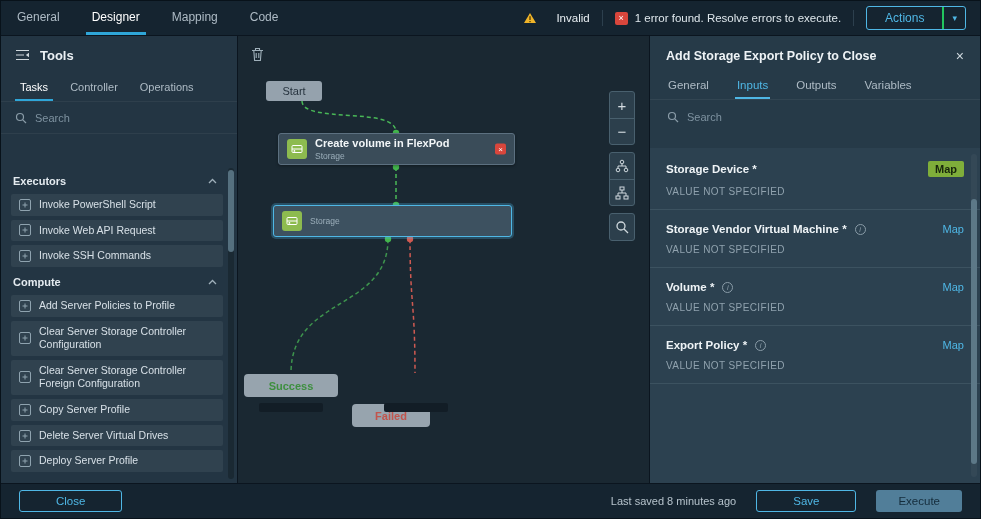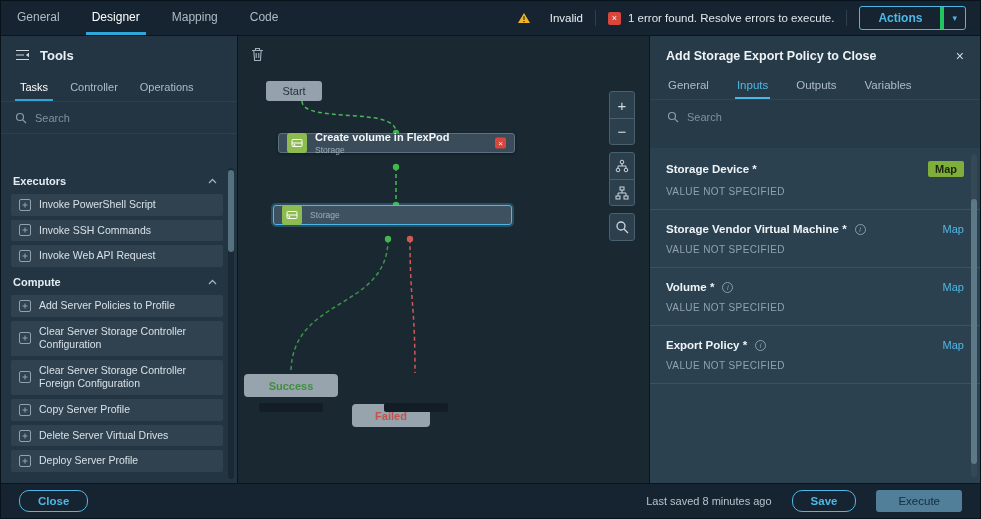--- a/index.html
+++ b/index.html
@@ -15,21 +15,21 @@
   .ttab.active { color:#ffffff; }
   .ttab.active::after { content:""; position:absolute; left:10px; right:10px; bottom:0; height:3px; background:#2fa6d8; }
   .topbar-right { margin-left:auto; display:flex; align-items:center; gap:12px; padding-right:14px; }
   .invalid { display:flex; gap:19px; align-items:center; color:#e8eef2; font-size:11.5px; }
   .vdiv { width:1px; height:16px; background:#2c3f4d; }
   .errmsg { display:flex; gap:7px; align-items:center; color:#dfe7ec; font-size:11.5px; }
   .err-ic { width:13px; height:13px; background:#d9463c; color:#fff; font-size:9px; line-height:13px;
             text-align:center; border-radius:2px; flex-shrink:0; }
   .actions-btn { display:flex; align-items:center; border:1px solid #4fb7e5; border-radius:3px;
                  height:24px; color:#4fb7e5; font-size:12px; cursor:pointer; }
-  .actions-label { padding:0 18px; border-right:4px solid #22c55e; line-height:22px;font-weight:bold; }
+  .actions-label { padding:0 18px; border-right:2px solid #22c55e; line-height:22px; }
   .actions-caret { padding:0 8px; font-size:9px; }
 
   
   .tools { position:absolute; top:35px; bottom:35px; left:0; width:237px; background:#233543;
            border-right:1px solid #0b151f; overflow:hidden; }
   .tools-header { display:flex; align-items:center; gap:10px; height:38px; padding:0 14px;
                   color:#ecf1f5; font-size:13px; font-weight:bold; }
   .tools-tabs { display:flex; padding:0 8px; border-bottom:1px solid rgba(255,255,255,0.05); }
   .tooltab { padding:0 11px; line-height:27px; font-size:11px; color:#aebbc5; position:relative; cursor:pointer; }
   .tooltab.active { color:#ffffff; }
@@ -50,21 +50,21 @@
                   background:#1a2933; border-radius:3px; }
   .tools-thumb { position:absolute; top:2px; height:82px; width:6px; background:#55707f; border-radius:3px; }
 
   
   .canvas { position:absolute; top:35px; bottom:35px; left:237px; width:411px; background:#1a2832; }
   .trash { position:absolute; left:12px; top:10px; cursor:pointer; }
   .edges { position:absolute; left:0; top:0; }
   .start-node { position:absolute; left:28px; top:45px; width:56px; height:20px; background:#95a2ad;
                 border-radius:3px; color:#27343f; font-size:11px; display:flex; align-items:center;
                 justify-content:center; cursor:pointer; }
-  .tasknode { position:absolute; height:20px; background:#3a4c59; border:1px solid #5c7080; border-radius:3px;
+  .tasknode { position:absolute; height:32px; background:#3a4c59; border:1px solid #5c7080; border-radius:3px;
               display:flex; align-items:center; padding:0 8px; gap:8px; cursor:pointer;
               box-shadow:0 1px 3px rgba(0,0,0,.35); }
   .node1 { left:40px; top:97px; width:237px; }
   .node2 { left:35px; top:169px; width:239px; border:1px solid #4fb7e5;
            box-shadow:0 0 0 2px rgba(79,183,229,.28); background:#3d5160; }
   .node-icon { width:20px; height:20px; border-radius:3px; background:#8dbb4f; display:flex;
                align-items:center; justify-content:center; flex-shrink:0; }
   .node-texts { display:flex; flex-direction:column; line-height:1.2; overflow:hidden; }
   .node-title { font-size:11px; color:#f2f6f8; font-weight:bold; white-space:nowrap; }
   .node-sub { font-size:8.5px; color:#9cafbb; }
@@ -102,22 +102,22 @@
   .map-link { margin-left:auto; color:#4fb7e5; font-size:11px; cursor:pointer; }
   .map-hl { background:#7fae3a; color:#18260c; padding:2px 7px; border-radius:2px; font-weight:bold; }
   .field-value { margin-top:9px; font-size:10px; color:#90a2ae; letter-spacing:.4px; }
   .insp-scroll { position:absolute; top:118px; bottom:6px; right:3px; width:6px;
                  background:rgba(255,255,255,0.04); border-radius:3px; }
   .insp-thumb { position:absolute; top:45px; height:265px; width:6px; background:#5d7887; border-radius:3px; }
 
   
   .footer { position:absolute; left:0; right:0; bottom:0; height:35px; background:#152430;
             border-top:1px solid #0b151f; display:flex; align-items:center; padding:0 18px; gap:20px; }
-  .btn-outline { border:1px solid #4fb7e5; color:#4fb7e5; background:transparent; border-radius:10px;
-                 font-size:11.5px; padding:4px 18px; cursor:pointer; font-family:"Liberation Sans", sans-serif;font-weight:bold; }
+  .btn-outline { border:1px solid #4fb7e5; color:#4fb7e5; background:transparent; border-radius:3px;
+                 font-size:11.5px; padding:4px 36px; cursor:pointer; font-family:"Liberation Sans", sans-serif; }
   .spacer { flex:1; }
   .saved-text { color:#b6c3cc; font-size:11px; }
   .execute-btn { background:#517e99; color:#142c3b; border:none; border-radius:3px; font-size:11.5px;
                  padding:5px 22px; cursor:pointer; font-family:"Liberation Sans", sans-serif; }
 </style>
 </head>
 <body>
 
 <div class="app">
 
@@ -184,29 +184,29 @@
             <line x1="3.5" y1="6" x2="8.5" y2="6" stroke="#8fa3af"></line>
           </svg>
           <span>Invoke PowerShell Script</span>
         </div>
       <div class="titem">
           <svg width="12" height="12">
             <rect x="0.5" y="0.5" width="11" height="11" rx="1.5" stroke="#8fa3af" fill="none"></rect>
             <line x1="6" y1="3.5" x2="6" y2="8.5" stroke="#8fa3af"></line>
             <line x1="3.5" y1="6" x2="8.5" y2="6" stroke="#8fa3af"></line>
           </svg>
+          <span>Invoke Web API Request</span>
+        </div>
+      <div class="titem">
+          <svg width="12" height="12">
+            <rect x="0.5" y="0.5" width="11" height="11" rx="1.5" stroke="#8fa3af" fill="none"></rect>
+            <line x1="6" y1="3.5" x2="6" y2="8.5" stroke="#8fa3af"></line>
+            <line x1="3.5" y1="6" x2="8.5" y2="6" stroke="#8fa3af"></line>
+          </svg>
           <span>Invoke SSH Commands</span>
-        </div>
-      <div class="titem">
-          <svg width="12" height="12">
-            <rect x="0.5" y="0.5" width="11" height="11" rx="1.5" stroke="#8fa3af" fill="none"></rect>
-            <line x1="6" y1="3.5" x2="6" y2="8.5" stroke="#8fa3af"></line>
-            <line x1="3.5" y1="6" x2="8.5" y2="6" stroke="#8fa3af"></line>
-          </svg>
-          <span>Invoke Web API Request</span>
         </div>
       <div class="sec">
         <span>Compute</span>
         <svg width="9" height="6">
             <polyline points="1,5 4.5,1.5 8,5" stroke="#9fb0ba" fill="none" stroke-width="1.3"></polyline>
           </svg>
       </div>
       <div class="titem">
           <svg width="12" height="12">
             <rect x="0.5" y="0.5" width="11" height="11" rx="1.5" stroke="#8fa3af" fill="none"></rect>

